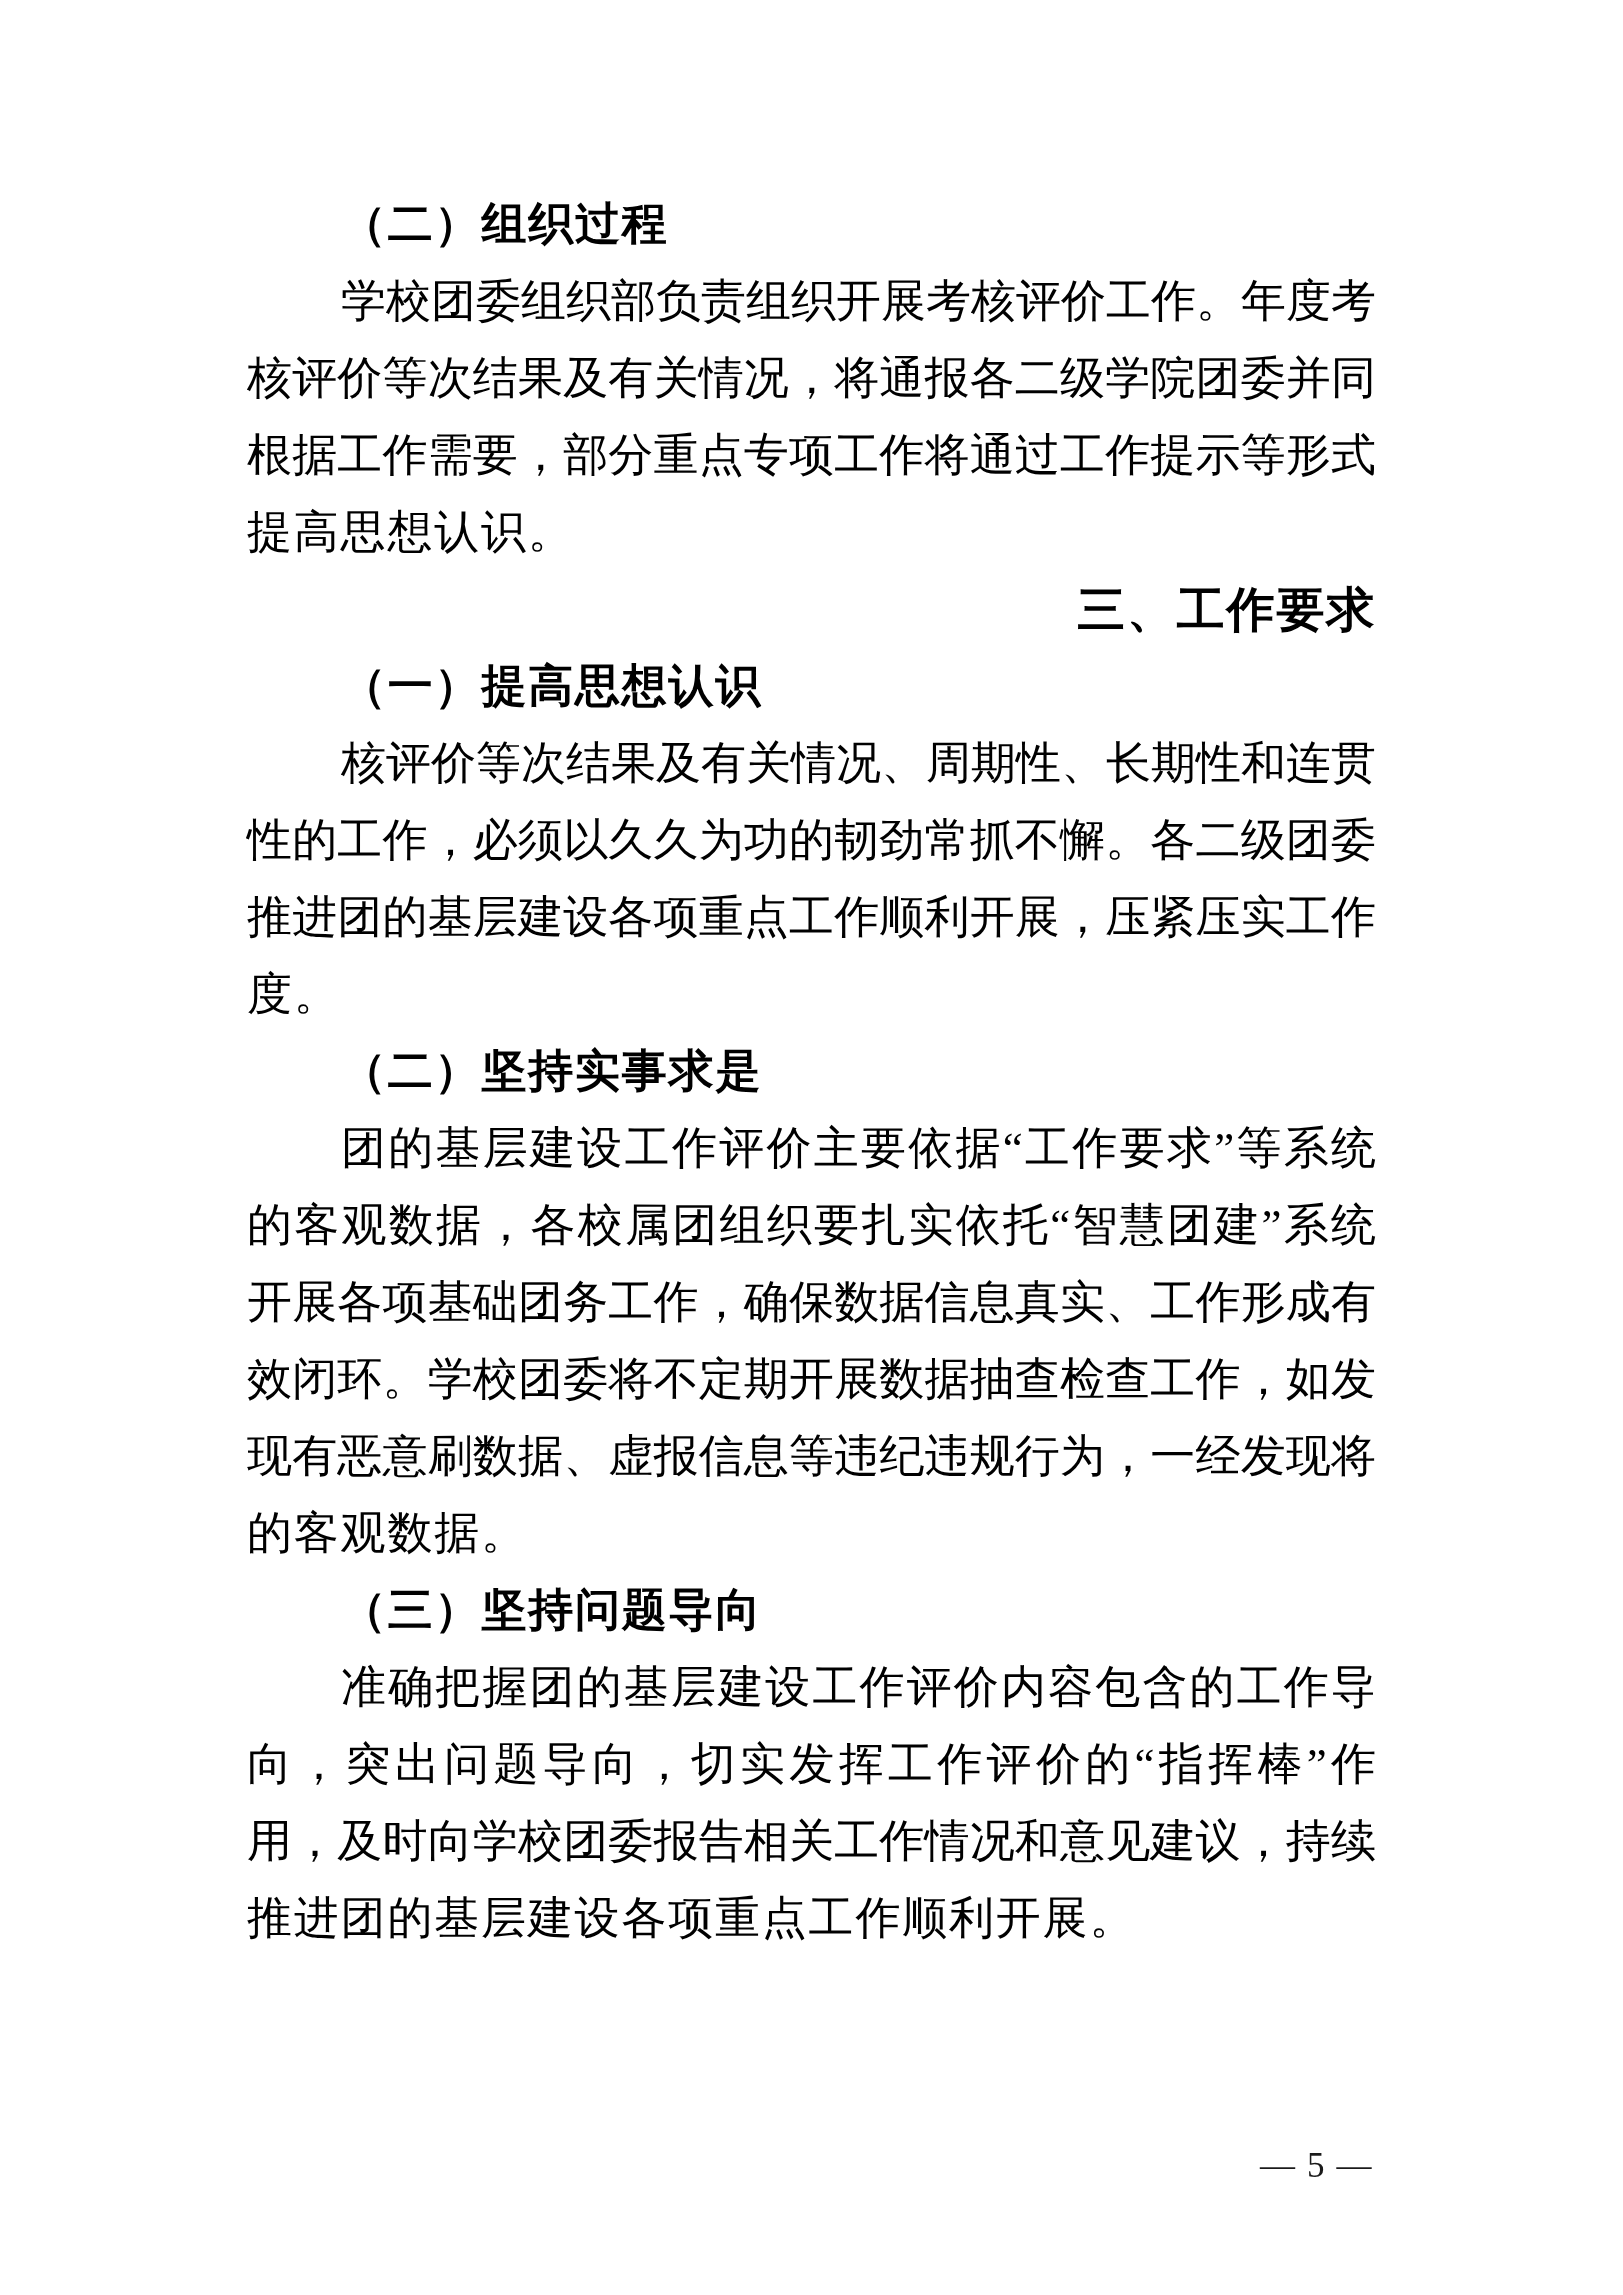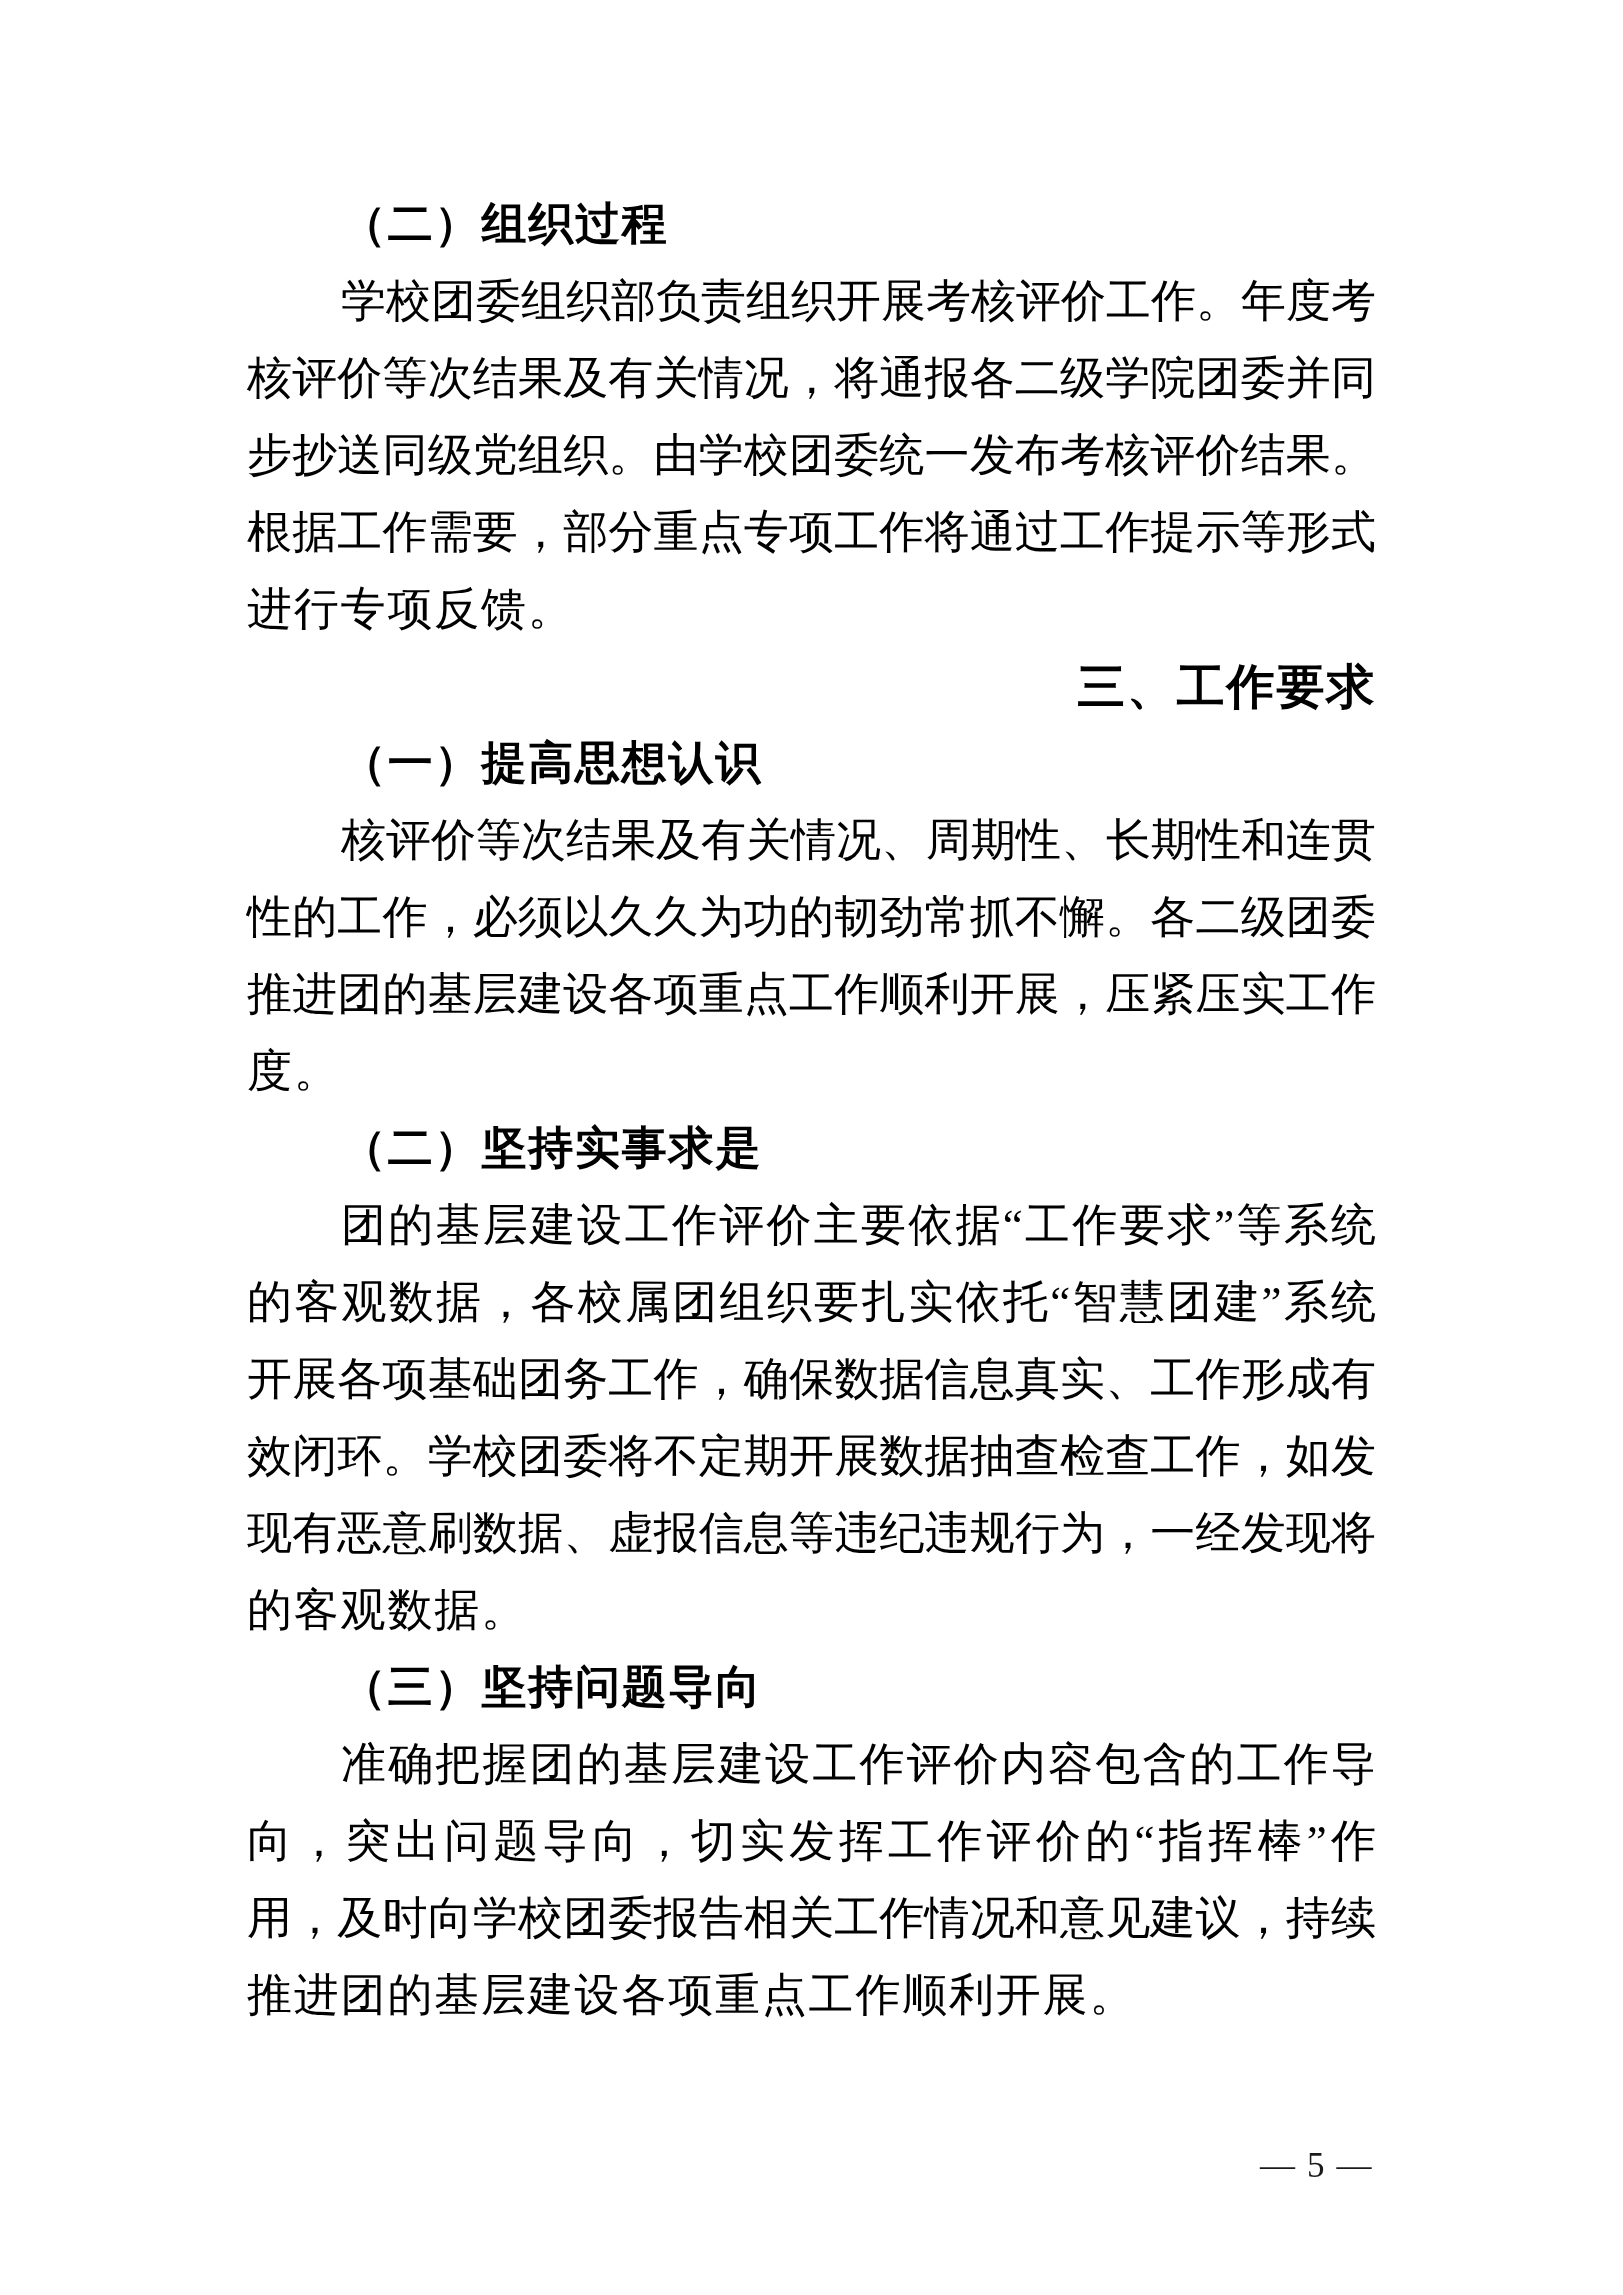--- a/index.html
+++ b/index.html
@@ -68,23 +68,22 @@
   }
 </style>
 </head>
 <body>
 
 <div class="page">
   <div class="textblock">
     <div class="line h2 ind">（二）组织过程</div>
     <div class="line ind j">学校团委组织部负责组织开展考核评价工作。年度考</div>
     <div class="line j">核评价等次结果及有关情况，将通报各二级学院团委并同</div>
-    <div class="line j">步抄送同级党组织。由学校团委统一发布考核评价结果。</div>
     <div class="line j">根据工作需要，部分重点专项工作将通过工作提示等形式</div>
-    <div class="line">进行专项反馈。</div>
+    <div class="line">提高思想认识。</div>
     <div class="line h1 ind">三、工作要求</div>
     <div class="line h2 ind">（一）提高思想认识</div>
     <div class="line ind j">核评价等次结果及有关情况、周期性、长期性和连贯</div>
     <div class="line j">性的工作，必须以久久为功的韧劲常抓不懈。各二级团委</div>
     <div class="line j">推进团的基层建设各项重点工作顺利开展，压紧压实工作</div>
     <div class="line">度。</div>
     <div class="line h2 ind">（二）坚持实事求是</div>
     <div class="line ind j">团的基层建设工作评价主要依据“工作要求”等系统</div>
     <div class="line j">的客观数据，各校属团组织要扎实依托“智慧团建”系统</div>
     <div class="line j">开展各项基础团务工作，确保数据信息真实、工作形成有</div>

